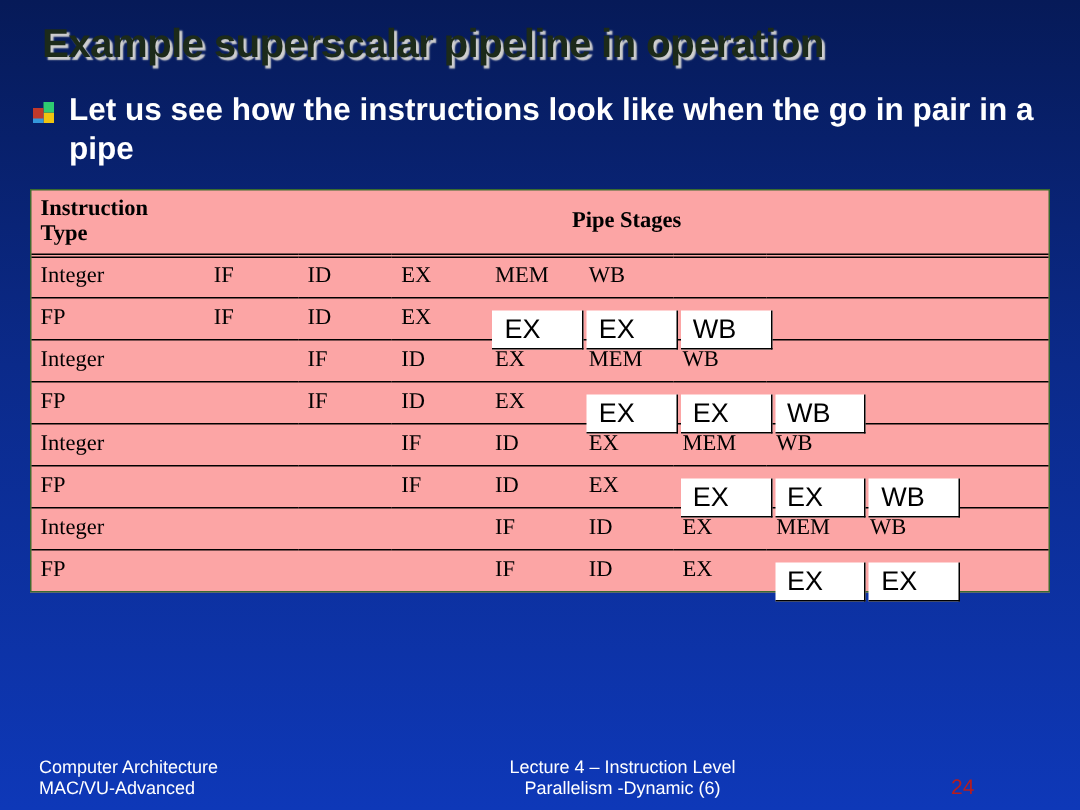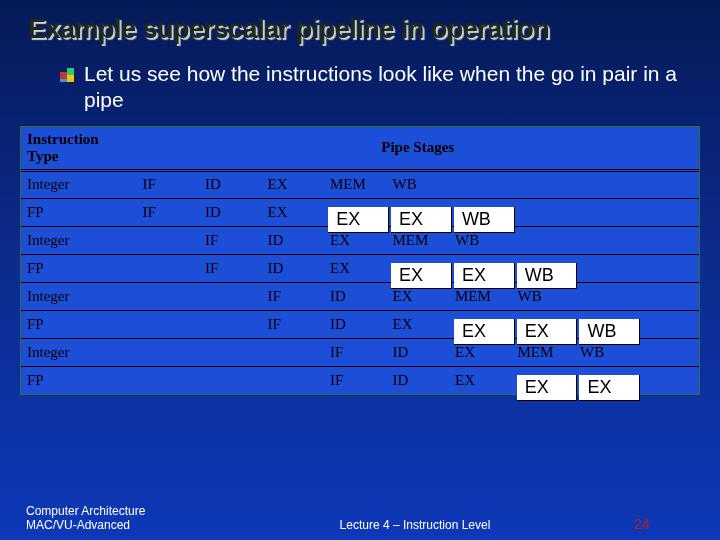--- a/index.html
+++ b/index.html
@@ -16,40 +16,39 @@
     color: #1c2a1a;
     text-shadow: 2px 2px 1px #d0d0d0;
     letter-spacing: -0.5px;
   }
   .bullet-row {
     display: flex;
     align-items: flex-start;
     padding: 6px 28px 12px 22px;
     color: #ffffff;
     font-size: 21px;
-    font-weight: normal;
+    font-weight: bold;
     line-height: 1.25;
-    margin-left: 38px;
   }
   .bullet-icon {
     width: 14px;
     height: 14px;
     min-width: 14px;
     margin-top: 7px;
     margin-right: 10px;
     background:
       linear-gradient(#c0392b,#c0392b) left/7px 7px no-repeat,
       linear-gradient(#2ecc71,#2ecc71) right top/7px 7px no-repeat,
       linear-gradient(#3498db,#3498db) left bottom/7px 7px no-repeat,
       linear-gradient(#f1c40f,#f1c40f) right bottom/7px 7px no-repeat;
   }
 
   .table-wrap {
     margin: 0 20px;
-    background: #1d4ed8;
+    background: #fca5a5;
     border: 1px solid #3a6b2f;
     position: relative;
   }
   table {
     width: 100%;
     border-collapse: collapse;
     table-layout: fixed;
   }
   th, td {
     font-family: "Times New Roman", Times, serif;
@@ -238,15 +237,16 @@
     <div class="overlay" style="left: 558.444px; top: 248px; width: 60.7778px;">EX</div>
   </div>
 
 <div class="footer">
   <div class="left">
     <div>Computer Architecture</div>
     <div>MAC/VU-Advanced</div>
   </div>
   <div class="center">
     <div>Lecture 4 – Instruction Level</div>
+    <div>Parallelism -Dynamic (6)</div>
   </div>
   <div class="right">24</div>
 </div>
 
 </body></html>

